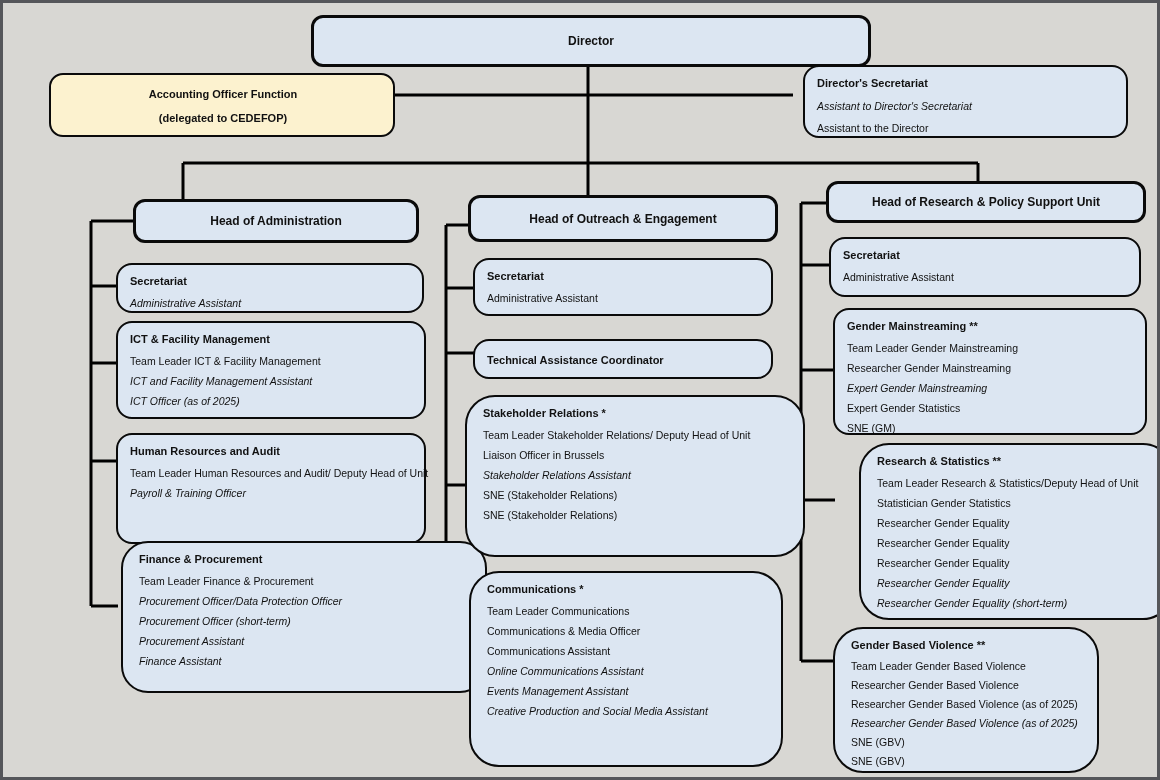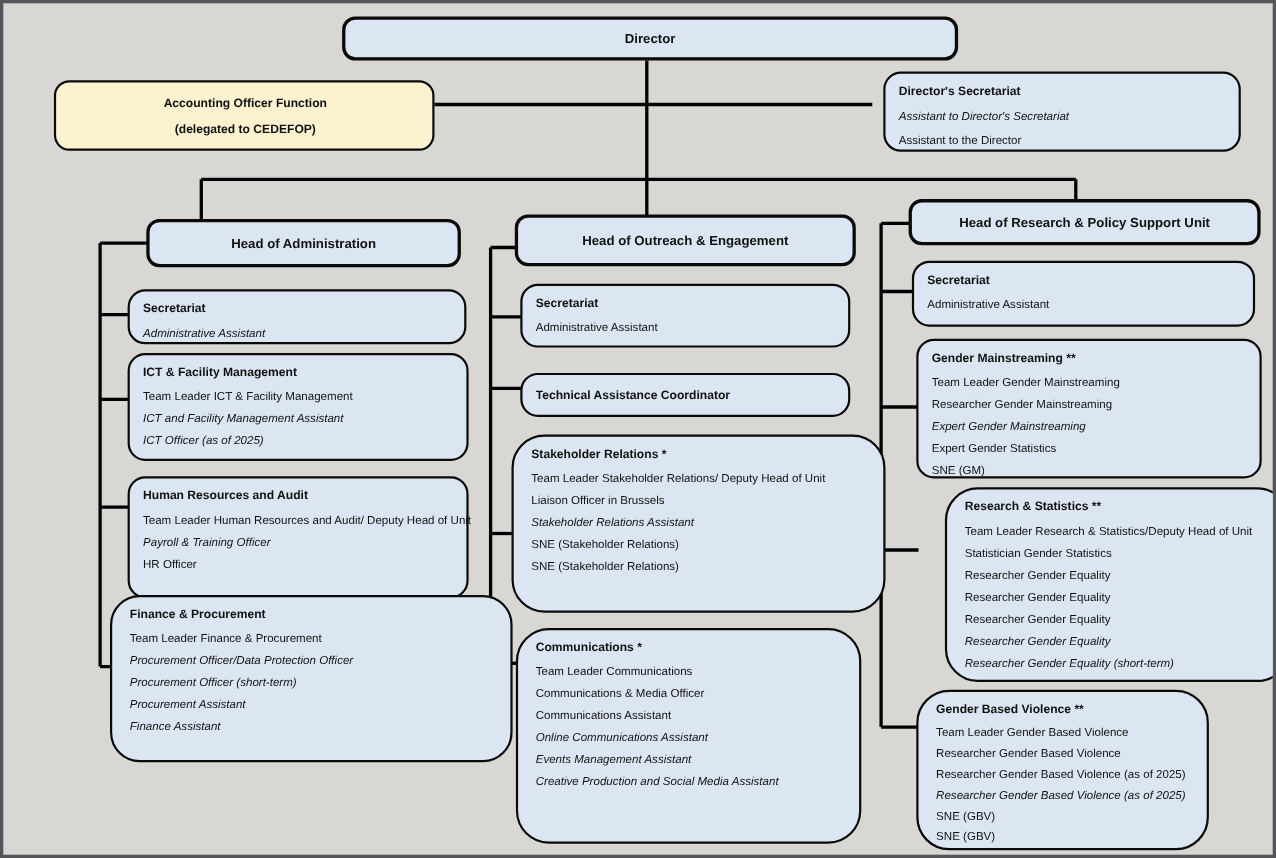--- a/index.html
+++ b/index.html
@@ -35,31 +35,31 @@
   .accent { background: #fcf2cf; border-width: 2px;
     display:flex; flex-direction:column; align-items:center; justify-content:center;
     gap: 12px; text-align:center; font-weight:bold; font-size:11px; border-radius:14px; }
   .unit-title { font-weight: bold; font-size: 11px; line-height: 16px; margin-bottom: 4px; }
   .member { font-size: 10.5px; line-height: 20px; white-space: nowrap; }
   .member.italic { font-style: italic; }
   .vcenter { display:flex; align-items:center; }
   .vcenter .unit-title { margin-bottom: 0; }
 
   
-  #director       { left:308px; top:12px;  width:560px; height:40px; }
+  #director       { left:308px; top:12px;  width:560px; height:52px; }
   #accounting     { left:46px;  top:70px;  width:346px; height:64px; }
   #dir-sec        { left:800px; top:62px;  width:325px; height:73px; }
   #dir-sec .member { line-height: 22px; }
 
   
   #admin-head     { left:130px; top:196px; width:286px; height:44px; }
   #admin-sec      { left:113px; top:260px; width:308px; height:50px; }
   #admin-ict      { left:113px; top:318px; width:310px; height:98px; }
   #admin-hr       { left:113px; top:430px; width:310px; height:111px; }
-  #admin-fin      { left:97px; top:538px; width:366px; height:152px;border-radius:27px; }
+  #admin-fin      { left:118px; top:538px; width:366px; height:152px;border-radius:27px; }
 
   
   #out-head       { left:465px; top:192px; width:310px; height:47px; }
   #out-sec        { left:470px; top:255px; width:300px; height:58px; }
   #out-tac        { left:470px; top:336px; width:300px; height:40px; }
   #out-stake      { left:462px; top:392px; width:340px; height:162px; }
   #out-comms      { left:466px; top:568px; width:314px; height:196px; }
 
   
   #res-head       { left:823px; top:178px; width:320px; height:42px; }
@@ -139,21 +139,20 @@
         <div class="member italic">ICT and Facility Management Assistant</div>
         <div class="member italic">ICT Officer (as of 2025)</div>
       </div>
   </div>
 
   <div id="admin-hr" class="box">
     <div class="unit-title">Human Resources and Audit</div>
     <div>
         <div class="member">Team Leader Human Resources and Audit/ Deputy Head of Unit</div>
         <div class="member italic">Payroll &amp; Training Officer</div>
-        <div class="member">HR Officer</div>
       </div>
   </div>
 
   <div id="admin-fin" class="box tall">
     <div class="unit-title">Finance &amp; Procurement</div>
     <div>
         <div class="member">Team Leader Finance &amp; Procurement</div>
         <div class="member italic">Procurement Officer/Data Protection Officer</div>
         <div class="member italic">Procurement Officer (short-term)</div>
         <div class="member italic">Procurement Assistant</div>

